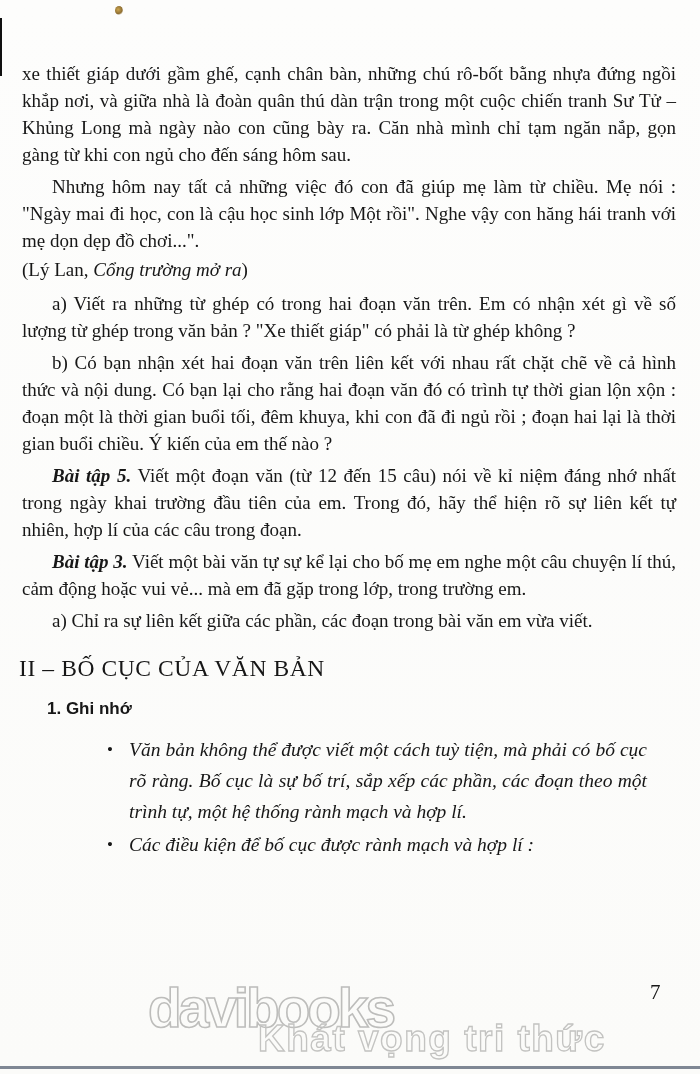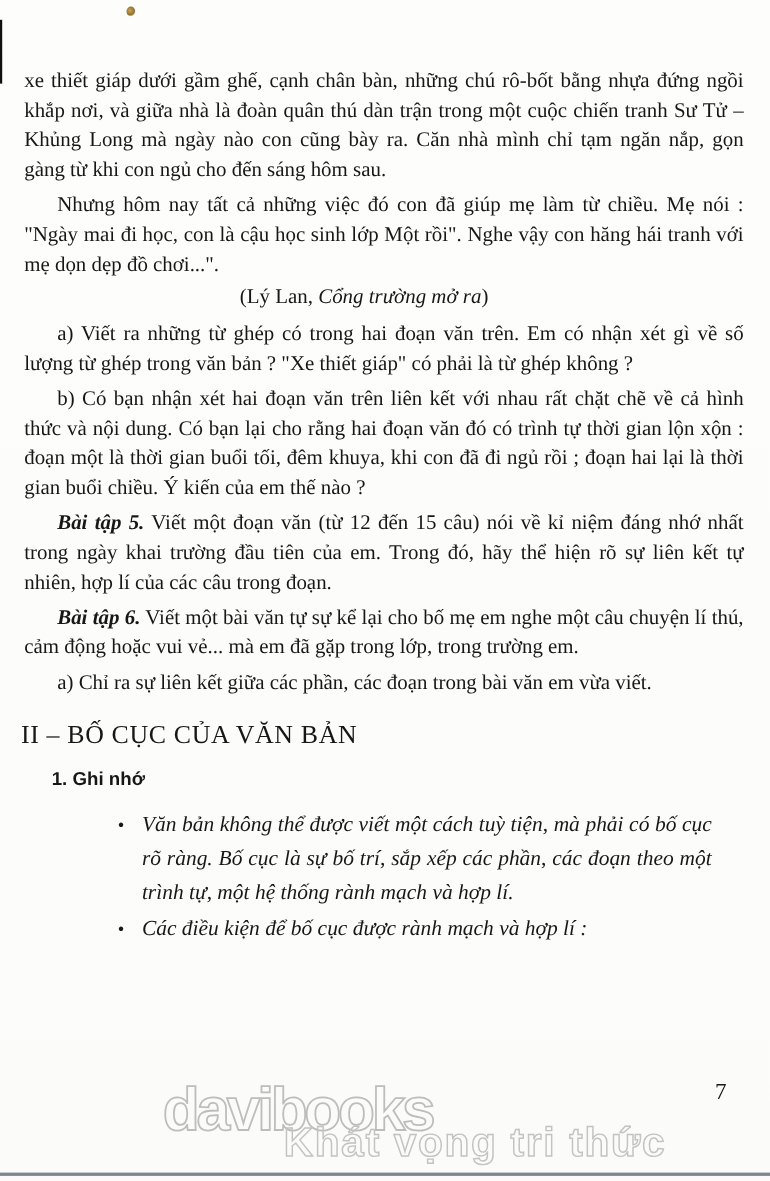--- a/index.html
+++ b/index.html
@@ -21,21 +21,21 @@
   }
   p.body {
     font-size: 19px;
     line-height: 27px;
     text-align: justify;
     margin: 0 0 5px 0;
   }
   p.indent { text-indent: 30px; }
   .attribution {
     font-size: 19px;
-    text-align: center;
+    text-align: left;
     margin: 5px 36px 9px 0;
   }
   .italic { font-style: italic; }
   .lead {
     font-weight: bold;
     font-style: italic;
   }
   h2.sec-heading {
     font-size: 23.5px;
     font-weight: 400;
@@ -149,21 +149,21 @@
 
     <div class="attribution"><span>(Lý Lan,</span> <span class="italic">Cổng trường mở ra</span><span>)</span></div>
 
     <p class="body indent">a) Viết ra những từ ghép có trong hai đoạn văn trên. Em có nhận xét gì về số lượng từ ghép trong văn bản ? "Xe thiết giáp" có phải là từ ghép không ?</p>
 
     <p class="body indent">b) Có bạn nhận xét hai đoạn văn trên liên kết với nhau rất chặt chẽ về cả hình thức và nội dung. Có bạn lại cho rằng hai đoạn văn đó có trình tự thời gian lộn xộn : đoạn một là thời gian buổi tối, đêm khuya, khi con đã đi ngủ rồi ; đoạn hai lại là thời gian buổi chiều. Ý kiến của em thế nào ?</p>
 
 
     <p class="body indent"><span class="lead">Bài tập 5.</span> <span>Viết một đoạn văn (từ 12 đến 15 câu) nói về kỉ niệm đáng nhớ nhất trong ngày khai trường đầu tiên của em. Trong đó, hãy thể hiện rõ sự liên kết tự nhiên, hợp lí của các câu trong đoạn.</span></p>
 
-    <p class="body indent"><span class="lead">Bài tập 6.</span> <span>Viết một bài văn tự sự kể lại cho bố mẹ em nghe một câu chuyện lí thú, cảm động hoặc vui vẻ... mà em đã gặp trong lớp, trong trường em.</span></p>
+    <p class="body indent"><span class="lead">Bài tập 3.</span> <span>Viết một bài văn tự sự kể lại cho bố mẹ em nghe một câu chuyện lí thú, cảm động hoặc vui vẻ... mà em đã gặp trong lớp, trong trường em.</span></p>
 
     <p class="body indent">a) Chỉ ra sự liên kết giữa các phần, các đoạn trong bài văn em vừa viết.</p>
 
 
     <h2 class="sec-heading">II – BỐ CỤC CỦA VĂN BẢN</h2>
 
     <h3 class="sub-heading">1. Ghi nhớ</h3>
 
     <div class="bullets">
       <div class="bullet-item">

